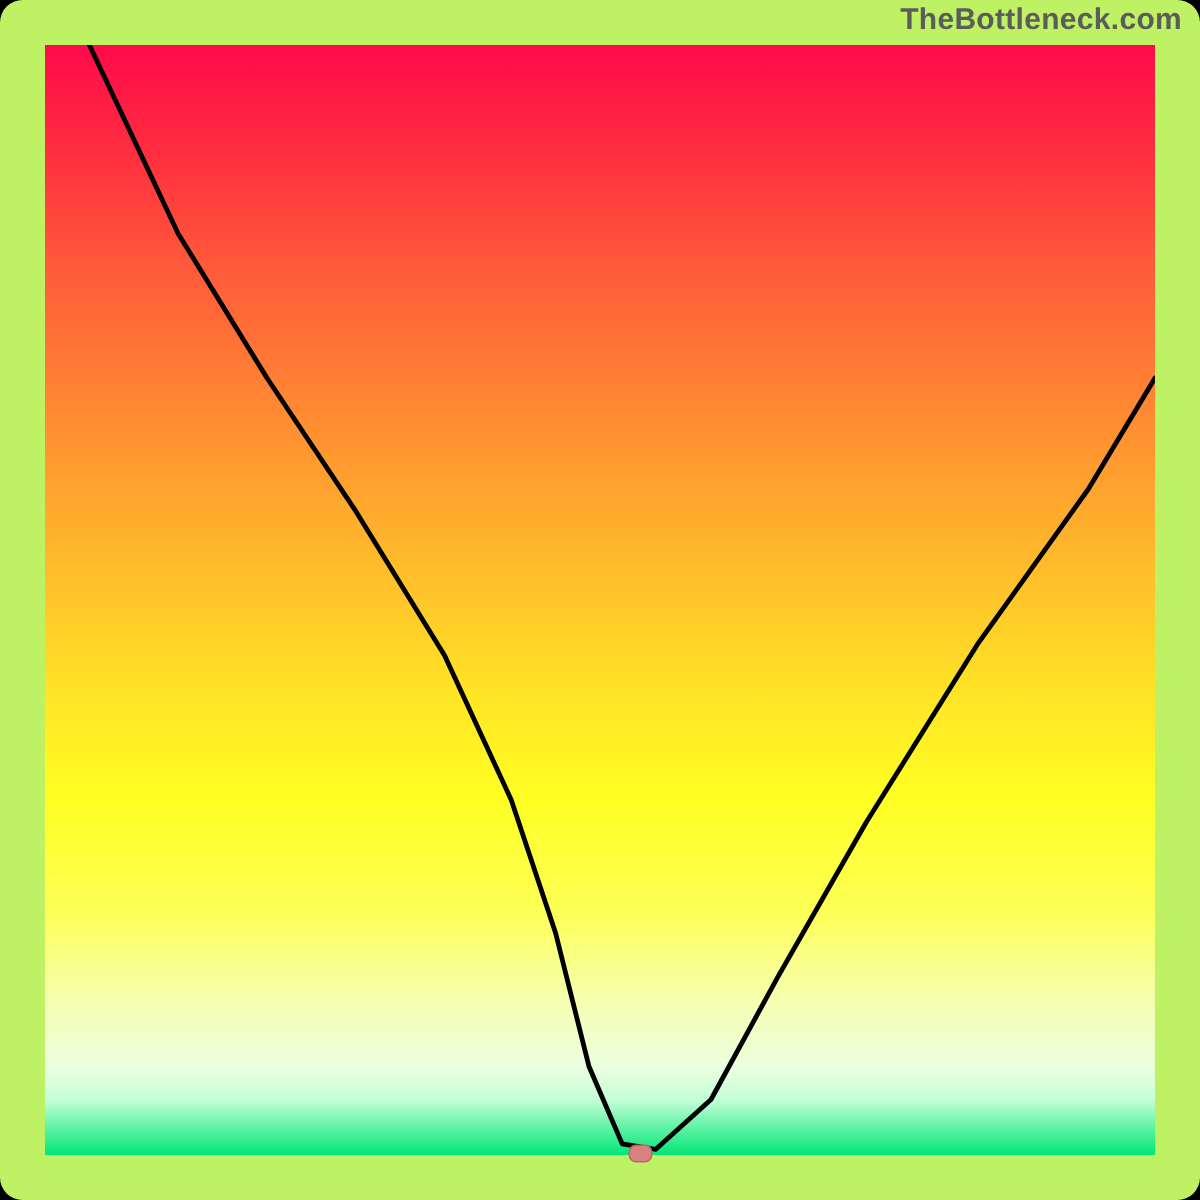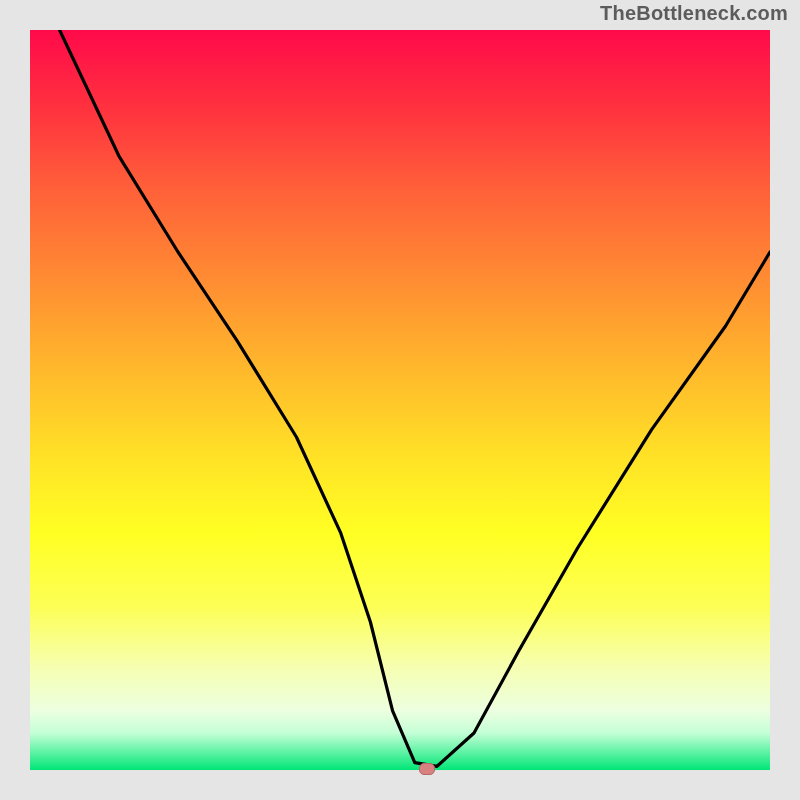--- a/index.html
+++ b/index.html
@@ -8,21 +8,22 @@
     width: 800px;
     height: 800px;
     background: #000;
     font-family: Arial, Helvetica, sans-serif;
     overflow: hidden;
   }
   .frame {
     position: relative;
     width: 800px;
     height: 800px;
-    background: #e5e5e5;
+    background: #bef264;
+    border-radius: 15px;
   }
   .watermark {
     position: absolute;
     top: 2px;
     right: 12px;
     font-size: 20px;
     font-weight: 600;
     color: #5c5c5c;
     letter-spacing: 0.2px;
     z-index: 5;

